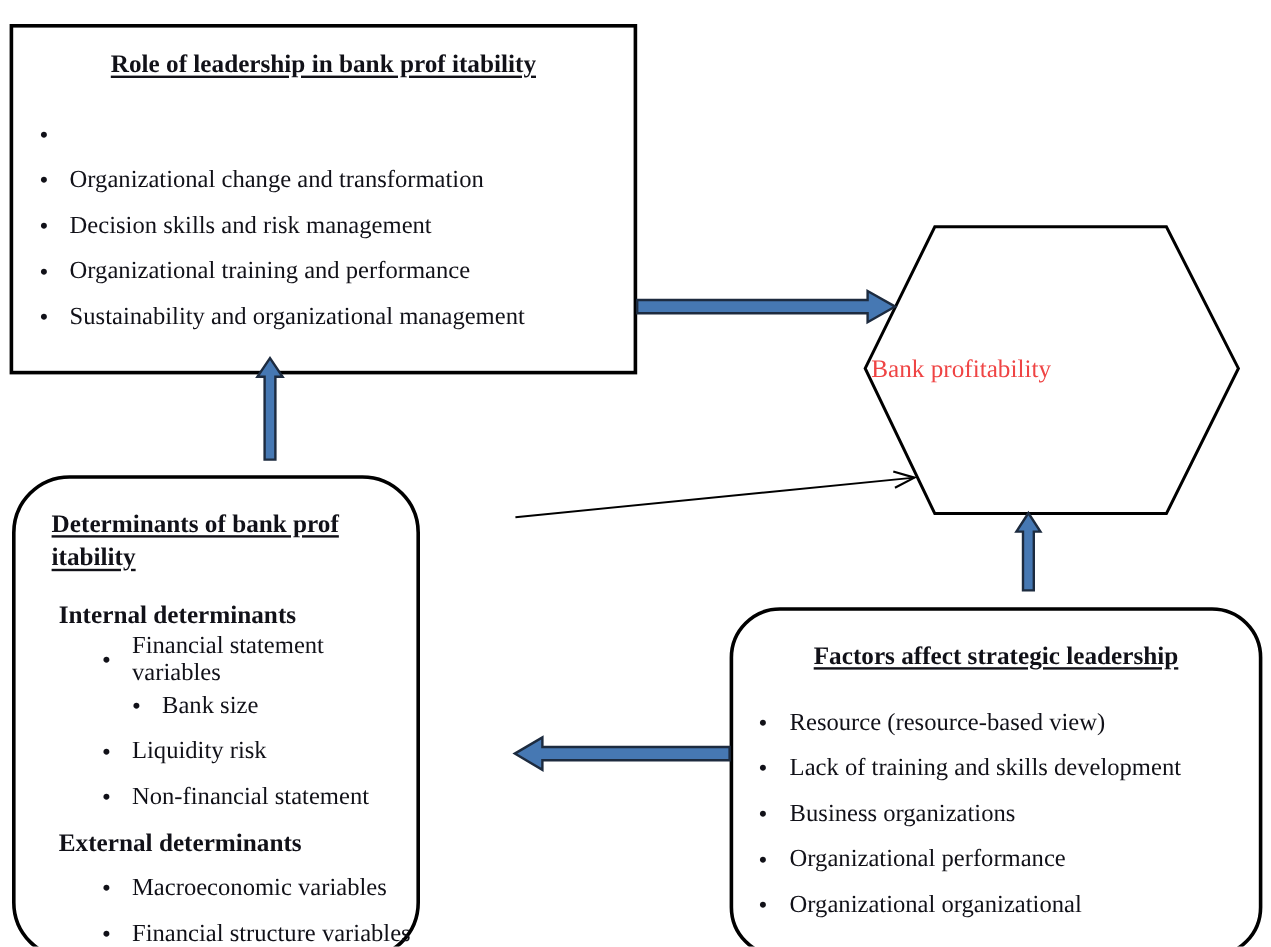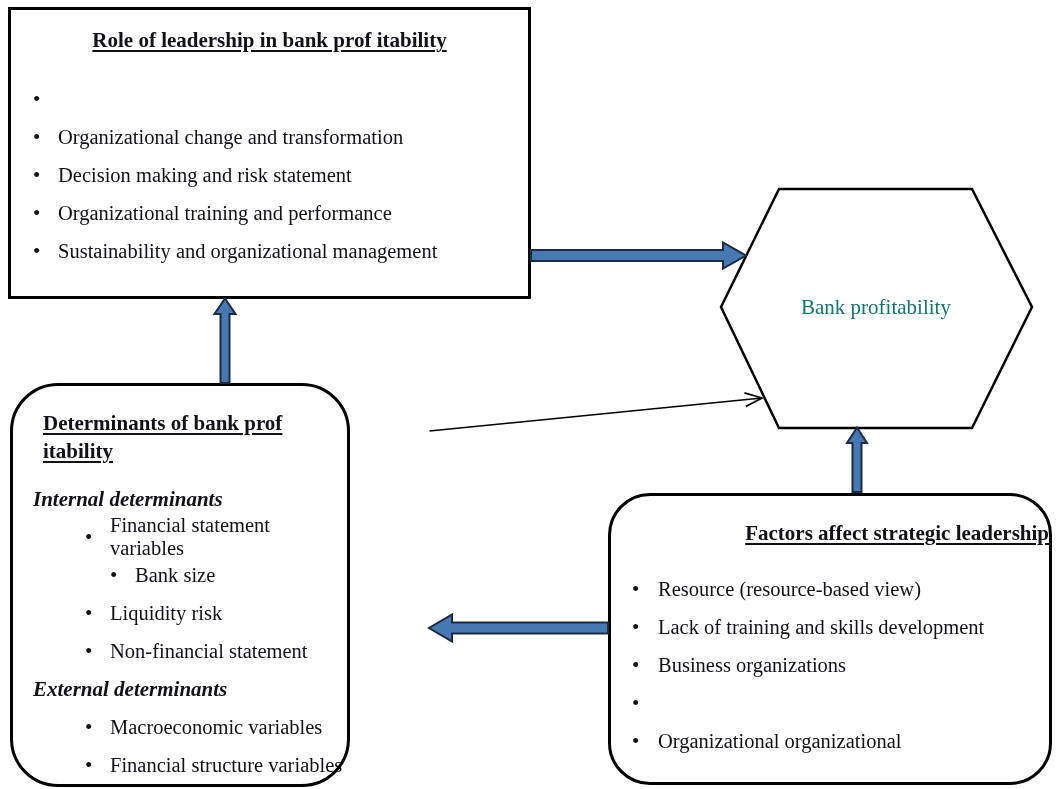--- a/index.html
+++ b/index.html
@@ -11,36 +11,37 @@
     font-family: "Liberation Serif", "DejaVu Serif", serif;
     color: #111118;
     overflow: hidden;
   }
   .box {
     position: absolute;
     background: #ffffff;
     border: 3px solid #000000;
     box-sizing: border-box;
     z-index: 1;
+    margin-top: 13px;
   }
   #role-box   { left: 8px;   top: 7px;   width: 523px; height: 292px; }
   #det-box    { left: 10px;  top: 383px; width: 340px; height: 404px; border-radius: 48px; }
   #fac-box    { left: 608px; top: 493px; width: 444px; height: 292px; border-radius: 42px; }
 
   .box-title {
     font-weight: bold;
     font-size: 21px;
     line-height: 28px;
     text-decoration: underline;
     text-decoration-thickness: 2px;
     text-underline-offset: 3px;
   }
   #role-box .box-title { padding-top: 16px; text-align: center; }
   #det-box  .box-title { padding-top: 23px; padding-left: 30px; text-align: left; }
-  #fac-box  .box-title { padding-top: 23px; text-align: right; }
+  #fac-box  .box-title { padding-top: 23px; text-align: center; }
 
   .row {
     display: flex;
     align-items: center;
     height: 38px;
     font-size: 20.5px;
   }
   .dot {
     flex: 0 0 auto;
     font-size: 21px;
@@ -49,39 +50,39 @@
   .heading {
     font-weight: bold;
     font-size: 21px;
   }
 
   #role-box .list { margin-top: 26px; }
   #role-box .row { padding-left: 22px; }
   #role-box .dot { width: 25px; }
 
   #det-box .list { margin-top: 15px; }
-  #det-box .row.heading { padding-left: 20px; font-style: italic; }
+  #det-box .row.heading { padding-left: 36px; }
   #det-box .row.lvl1 { padding-left: 72px; }
   #det-box .row.lvl2 { padding-left: 97px; }
   #det-box .dot { width: 25px; }
 
   #fac-box .list { margin-top: 23px; }
   #fac-box .row { padding-left: 21px; }
   #fac-box .dot { width: 26px; }
 
   #hex-label {
     position: absolute;
     left: 726px;
     top: 292px;
     width: 300px;
     height: 30px;
     line-height: 30px;
-    text-align: center;
+    text-align: left;
     font-size: 21px;
-    color: #0f766e;
+    color: #ef4444;
     z-index: 4;
   }
   #overlay {
     position: absolute;
     left: 0;
     top: 0;
     z-index: 3;
     pointer-events: none;
   }
 </style>
@@ -95,21 +96,21 @@
     <div class="list">
       <div class="row">
         <span class="dot">•</span>
       </div>
       <div class="row">
         <span class="dot">•</span>
         <span>Organizational change and transformation</span>
       </div>
       <div class="row">
         <span class="dot">•</span>
-        <span>Decision making and risk statement</span>
+        <span>Decision skills and risk management</span>
       </div>
       <div class="row">
         <span class="dot">•</span>
         <span>Organizational training and performance</span>
       </div>
       <div class="row">
         <span class="dot">•</span>
         <span>Sustainability and organizational management</span>
       </div>
     </div>
@@ -157,20 +158,21 @@
       <div class="row">
         <span class="dot">•</span>
         <span>Lack of training and skills development</span>
       </div>
       <div class="row">
         <span class="dot">•</span>
         <span>Business organizations</span>
       </div>
       <div class="row">
         <span class="dot">•</span>
+        <span>Organizational performance</span>
       </div>
       <div class="row">
         <span class="dot">•</span>
         <span>Organizational organizational</span>
       </div>
     </div>
   </div>
 
   <div id="hex-label">Bank profitability</div>
 

